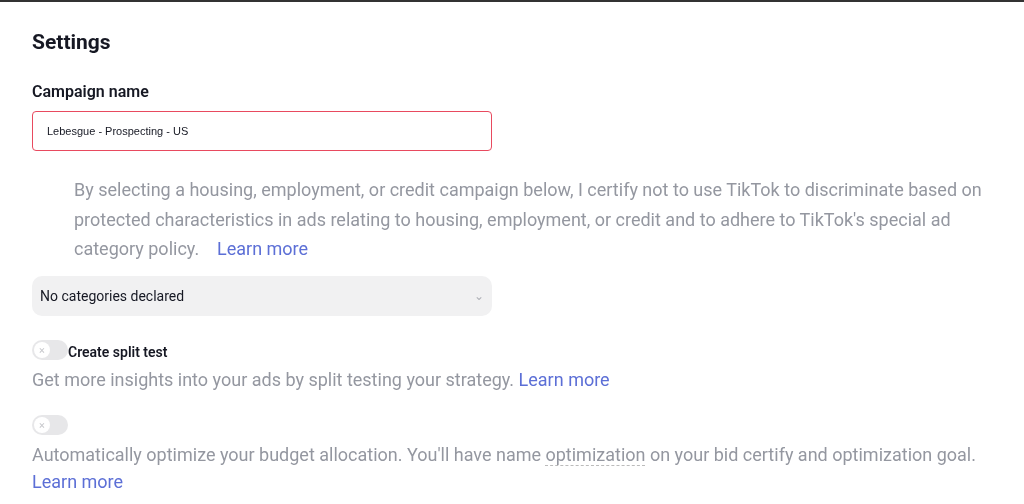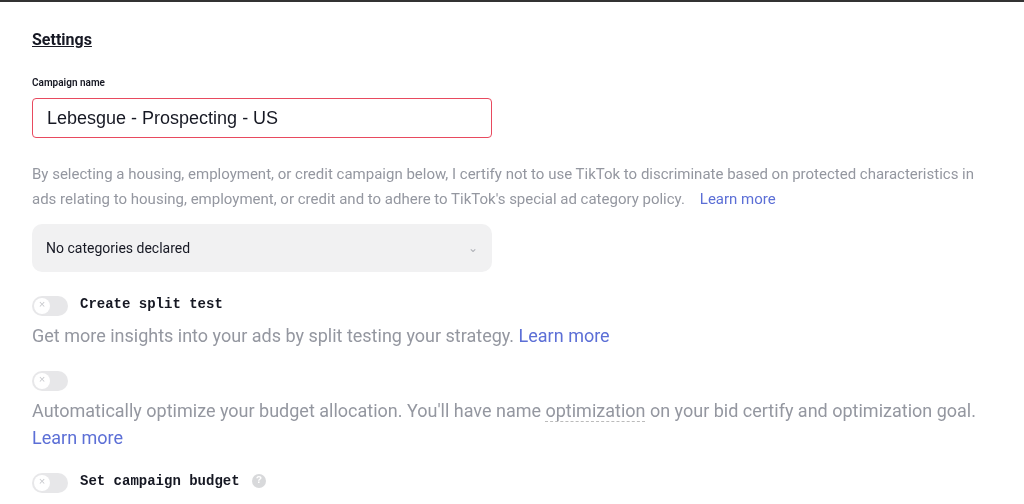--- a/index.html
+++ b/index.html
@@ -8,79 +8,77 @@
       padding: 0;
     }
     body {
       font-family: -apple-system, BlinkMacSystemFont, "Segoe UI", Roboto, Helvetica, Arial, sans-serif;
       background: #fff;
       padding: 28px 32px;
       color: #161823;
       border-top: 2px solid #333;
     }
     .page-title {
-      font-size: 16px;
+      font-size: 21px;
       font-weight: 700;
       margin-bottom: 28px;
-      text-decoration: underline;
     }
     .section {
       margin-bottom: 24px;
     }
     .section-label {
-      font-size: 10px;
+      font-size: 16px;
       font-weight: 600;
       color: #161823;
       margin-bottom: 10px;
     }
     .text-input {
       width: 460px;
       height: 40px;
       border: 1.5px solid #e84a5f;
       border-radius: 4px;
       padding: 0 14px;
-      font-size: 18px;
+      font-size: 11px;
       color: #161823;
       background: #fff;
       outline: none;
     }
     .desc-text {
-      font-size: 15px;
+      font-size: 18px;
       color: #9497a0;
       line-height: 1.65;
       margin-bottom: 12px;
+      margin-left: 42px;
     }
     .desc-text .link {
       color: #5c6fd6;
       cursor: pointer;
     }
     .select-box {
       width: 460px;
-      height: 48px;
+      height: 40px;
       background: #f1f1f2;
       border: none;
       border-radius: 10px;
-      padding: 0 14px;
+      padding: 0 8px;
       font-size: 14px;
       color: #161823;
       display: flex;
       align-items: center;
       justify-content: space-between;
       cursor: pointer;
     }
     .select-box .chevron {
       color: #b0b2b8;
       font-size: 12px;
     }
     .toggle-row {
       display: flex;
-      align-items: flex-start;
-      gap: 12px;
+      align-items: flex-end;
       margin-bottom: 6px;
-      font-family: Liberation Mono, monospace;
     }
     .toggle {
       width: 36px;
       height: 20px;
       background: #e7e7e9;
       border-radius: 10px;
       position: relative;
       cursor: pointer;
       flex-shrink: 0;
     }

